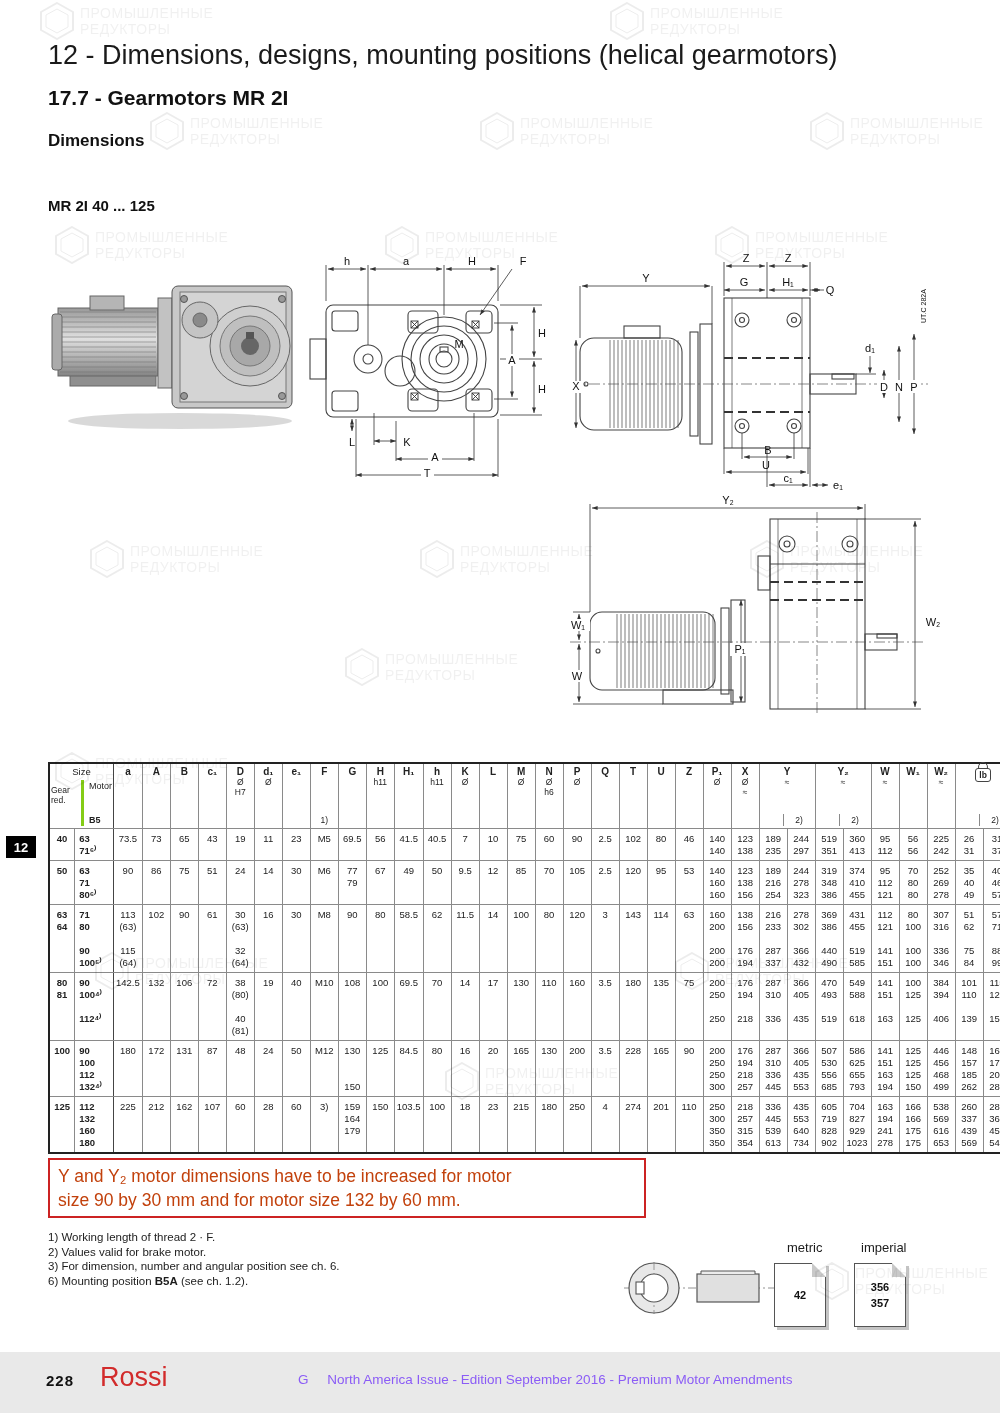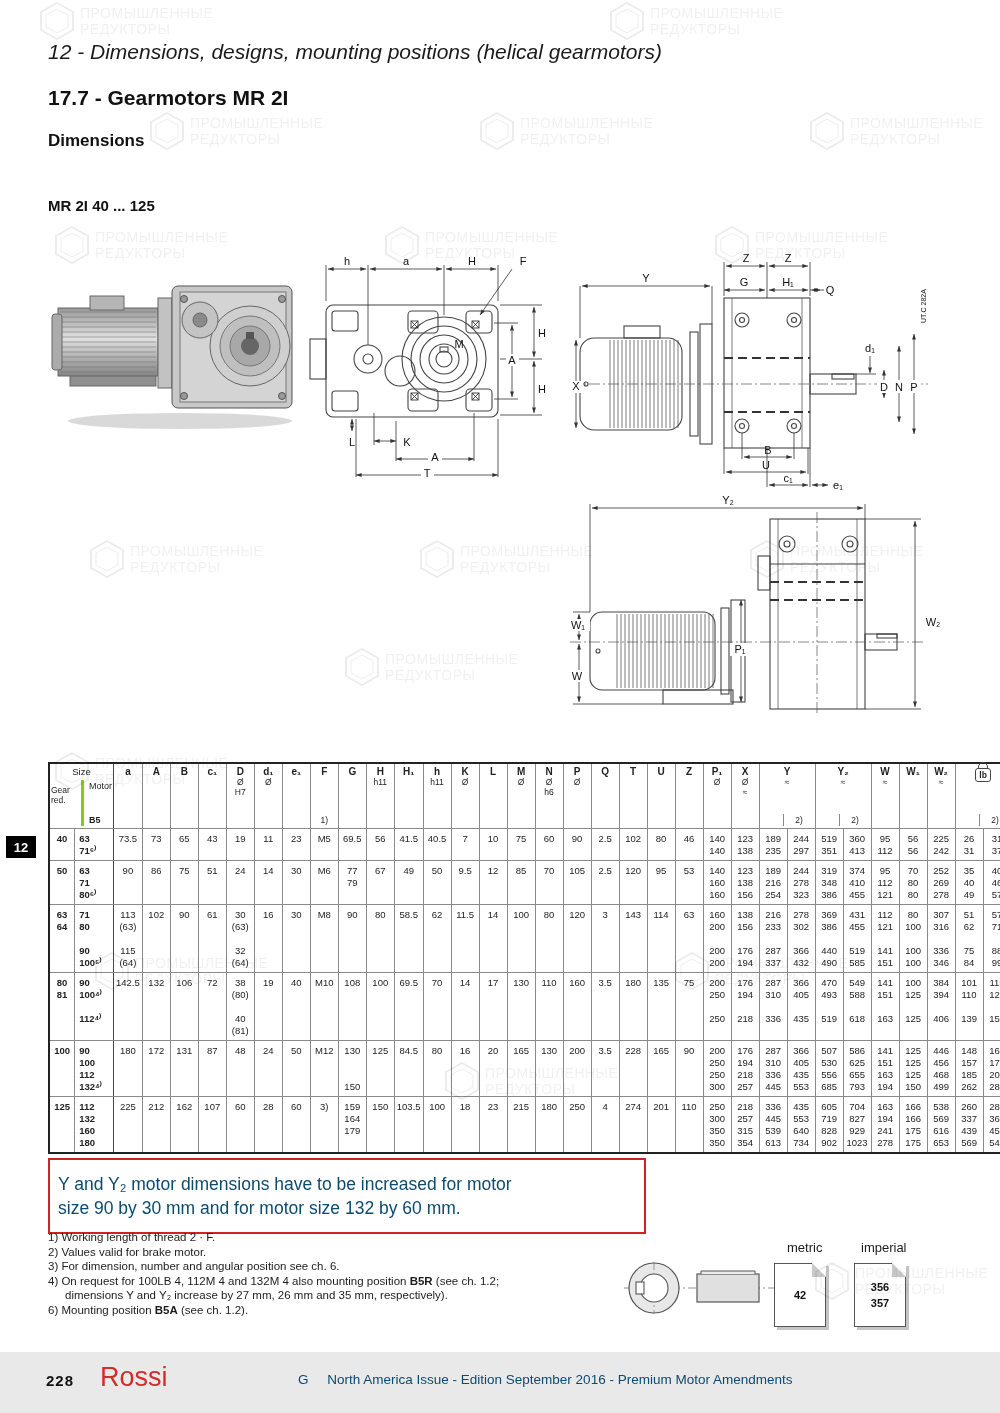--- a/index.html
+++ b/index.html
@@ -1,20 +1,20 @@
 <!DOCTYPE html>
 <html><head>
 <meta charset="utf-8">
 <style>
   html,body{margin:0;padding:0;background:#888;}
   .page{position:relative;width:1000px;height:1413px;background:#fff;margin:0 auto;
         font-family:"Liberation Sans",sans-serif;color:#111;overflow:hidden;}
   .abs{position:absolute;}
   
-  .chapter{left:48px;top:40px;font-size:21px;color:#1a1a1a;font-style:italic;}
+  .chapter{left:48px;top:40px;font-size:27px;color:#1a1a1a;}
   .section{left:48px;top:86px;font-size:21px;font-weight:bold;}
   .dimhead{left:48px;top:131px;font-size:17px;font-weight:bold;}
   .model{left:48px;top:197px;font-size:15px;font-weight:bold;}
   
   .wm{position:absolute;display:flex;align-items:center;gap:6px;opacity:.07;pointer-events:none;}
   .wmt{font-size:14px;line-height:16px;letter-spacing:.5px;color:#404040;}
   
   .dims{position:absolute;left:48px;top:762px;border-collapse:collapse;font-size:9.5px;
         line-height:12px;color:#222;border:2px solid #222;}
   .dims th,.dims td{border:1px solid #8a8a8a;padding:4px 2px 3px;vertical-align:top;
@@ -40,38 +40,38 @@
   .dims td.val{min-width:23px;}
   .lbw{position:relative;margin-top:2px;}
   .lbh{position:absolute;top:-6px;left:50%;transform:translateX(-50%);width:8px;height:8px;
        border:1px solid #444;border-radius:50%;}
   .lb-badge{position:relative;display:inline-block;border:1px solid #444;border-radius:3px;
        padding:0 3px;font-size:8.5px;font-weight:bold;background:#fff;}
   
   .tab12{left:6px;top:836px;width:30px;height:22px;background:#000;color:#fff;font-weight:bold;
        font-size:13px;display:flex;align-items:center;justify-content:center;}
   
-  .notebox{left:48px;top:1158px;width:578px;border:2px solid #cc2323;color:#0c4a6e;
-       font-size:17.5px;line-height:24px;padding:12px 8px;white-space:pre-line;}
+  .notebox{left:48px;top:1158px;width:578px;border:2px solid #cc2323;color:#c2410c;
+       font-size:17.5px;line-height:24px;padding:4px 8px;white-space:pre-line;}
   
   .fnotes{left:48px;top:1230px;width:650px;font-size:11.5px;line-height:14.5px;color:#1c1c1c;}
   .fn{padding-left:17px;text-indent:-17px;white-space:pre-line;}
   .fn .b{font-weight:bold;}
   
   .reflabel{font-size:13px;color:#1c1c1c;margin-left:8px;}
   .doc{position:absolute;width:50px;height:62px;border:1.5px solid #555;background:#fff;
        box-shadow:3px 3px 0 #c4c4c4;display:flex;align-items:center;justify-content:center;}
   .doc::before{content:"";position:absolute;top:-1px;right:-1px;width:0;height:0;
        border-bottom:14px solid #c9c9c9;border-right:14px solid #fff;}
   .doc span{font-weight:bold;font-size:11px;line-height:16px;text-align:center;white-space:pre-line;}
   
   .footer{left:0;top:1352px;width:1000px;height:61px;background:#e9e9e9;}
   .pgnum{left:46px;top:1372px;font-size:15px;font-weight:bold;letter-spacing:1px;}
   .brand{left:100px;top:1362px;font-size:27px;color:#d22b2b;}
-  .edition{left:298px;top:1372px;font-size:13.5px;white-space:pre;color:#0c4a6e;}
+  .edition{left:298px;top:1372px;font-size:13.5px;white-space:pre;color:#8b5cf6;}
   svg text{font-family:"Liberation Sans",sans-serif;}
 </style>
 </head>
 <body>
 
 <div class="page">
 
   <div class="abs chapter">12 - Dimensions, designs, mounting positions (helical gearmotors)</div>
   <div class="abs section">17.7 - Gearmotors MR 2I</div>
   <div class="abs dimhead">Dimensions</div>
@@ -780,22 +780,20 @@
       </tbody>
     </table>
 
   <div class="abs notebox">Y and  Y₂ motor dimensions have to be increased for motor
 size 90 by 30 mm and for motor size 132 by 60 mm.</div>
 
   <div class="abs fnotes" id="footnotes">
       <div class="fn"><span>1) </span><span>Working length of thread 2 · F.</span></div>
       <div class="fn"><span>2) </span><span>Values valid for brake motor.</span></div>
       <div class="fn"><span>3) </span><span>For dimension, number and angular position see ch. 6.</span></div>
-      <div class="fn"><span>4) </span><span>On request for 100LB 4, 112M 4 and 132M 4 also mounting position </span><span class="b">B5R</span><span> (see ch. 1.2;
-dimensions Y and Y₂ increase by 27 mm, 26 mm and 35 mm, respectively).</span></div>
       <div class="fn"><span>6) </span><span>Mounting position </span><span class="b">B5A</span><span> (see ch. 1.2).</span></div>
     </div>
 
   <svg class="abs" style="left:622px;top:1252px" width="160" height="72" viewBox="0 0 160 72">
     <path d="M2,36H152" stroke="#777" stroke-width="0.8" stroke-dasharray="8,3,2,3" fill="none"></path>
     <circle cx="32" cy="36" r="25" fill="#e8e8e8" stroke="#555" stroke-width="1.2"></circle>
     <path d="M32,10V62" stroke="#777" stroke-width="0.7" stroke-dasharray="8,3,2,3" fill="none"></path>
     <circle cx="32" cy="36" r="14" fill="#fff" stroke="#555" stroke-width="1.1"></circle>
     <rect x="14" y="30" width="8" height="12" fill="#fff" stroke="#555" stroke-width="1.1"></rect>
     <rect x="75" y="22" width="62" height="28" fill="#e0e0e0" stroke="#555" stroke-width="1.2"></rect>

